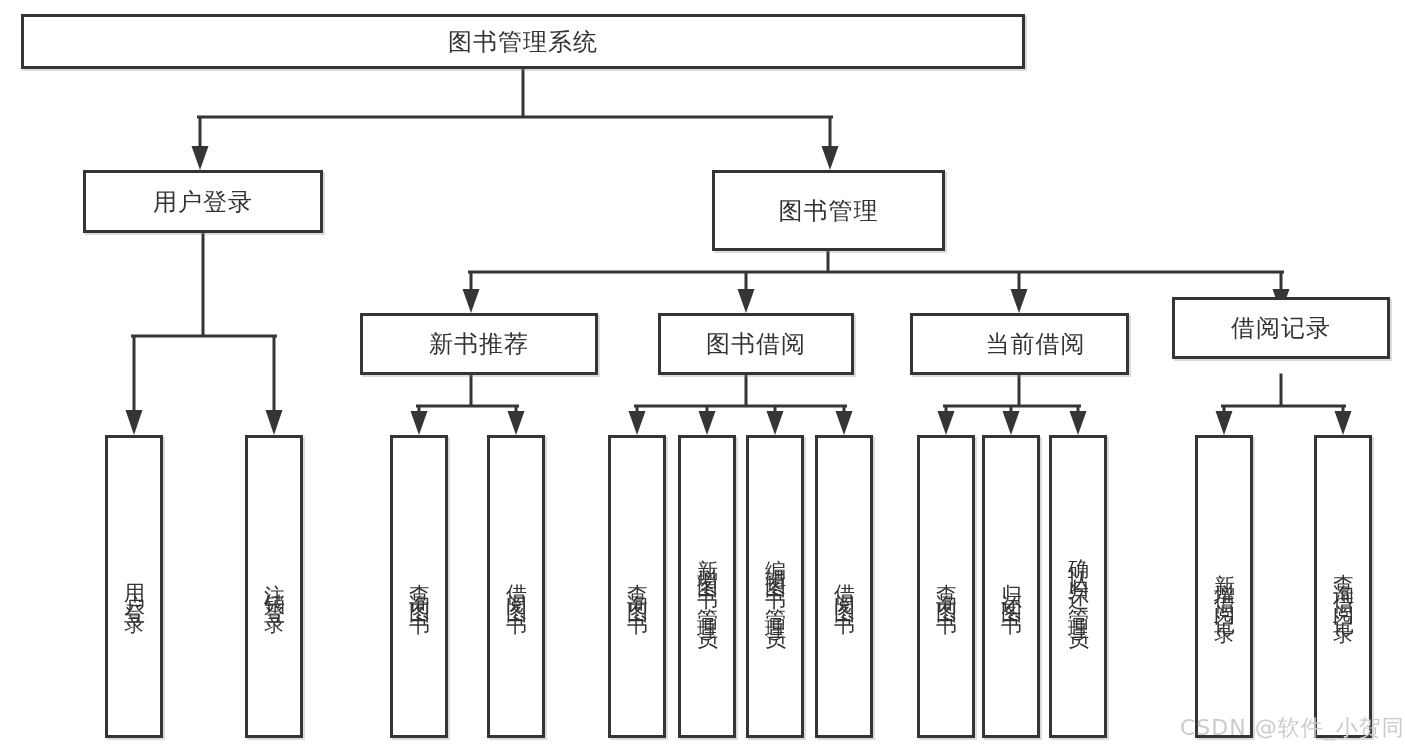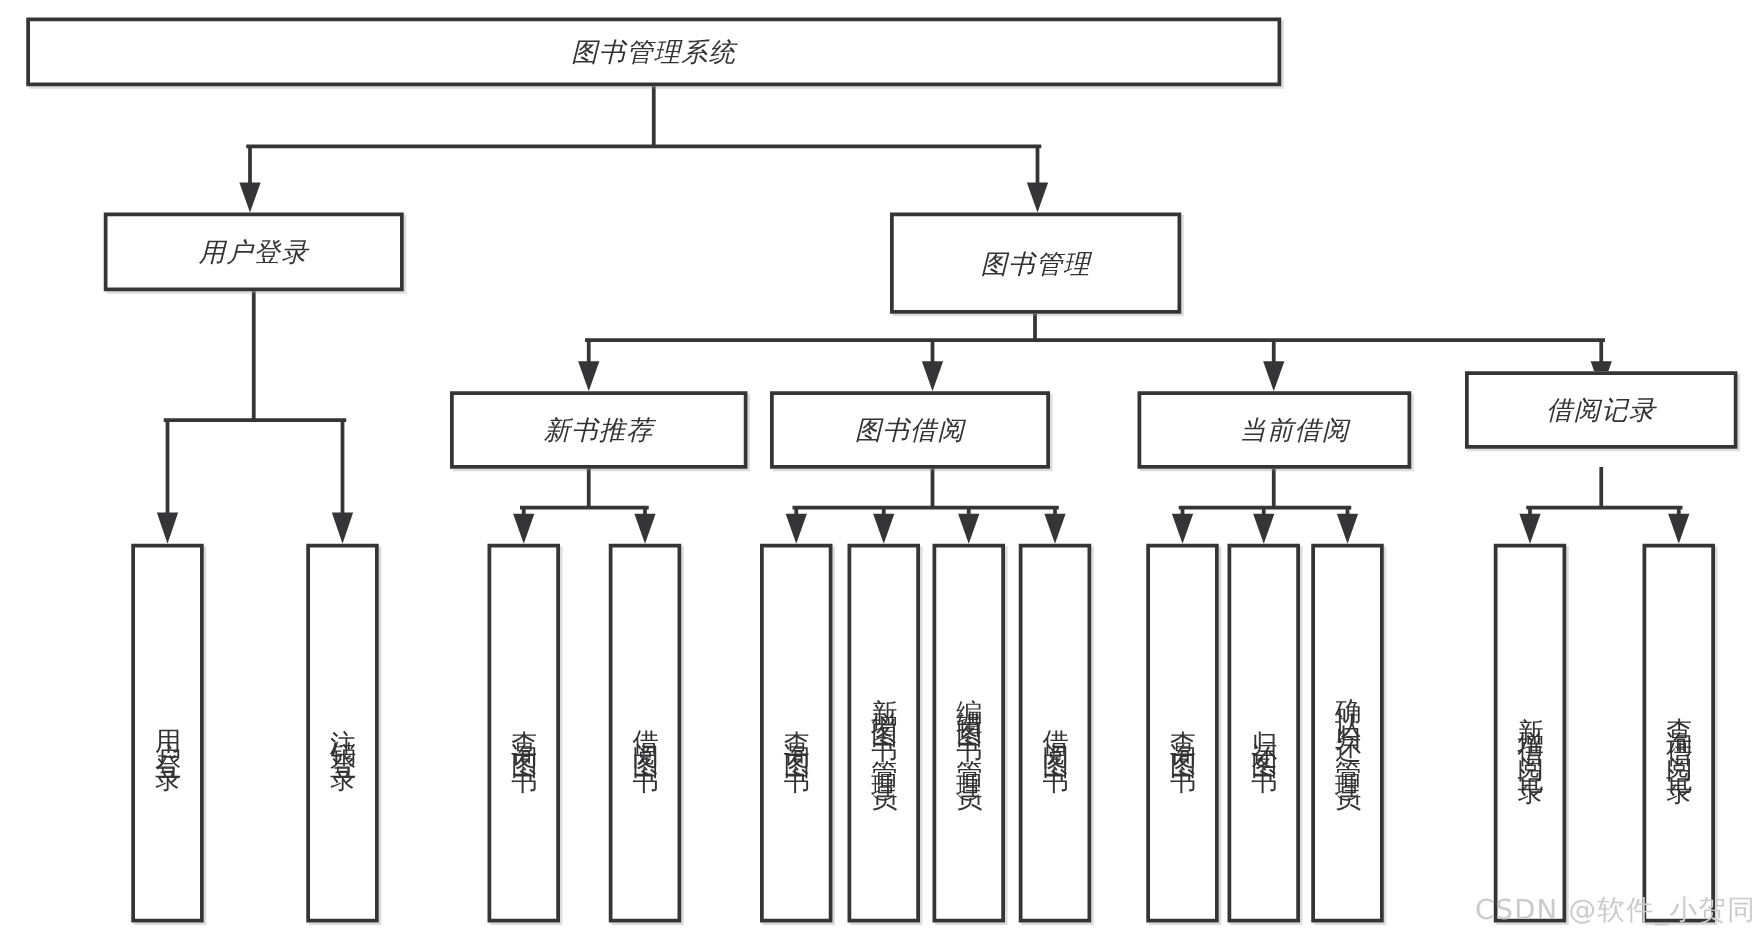--- a/index.html
+++ b/index.html
@@ -14,21 +14,21 @@
   .node{
     position:absolute;
     box-sizing:border-box;
     border:3px solid #353537;
     background:#ffffff;
     display:flex;align-items:center;justify-content:center;
     color:#333335;
     z-index:2;
     box-shadow:2px 2px 0 rgba(140,140,140,0.30);
   }
-  .hbox{font-size:21px;letter-spacing:1px;font-style:italic;}
+  .hbox{font-size:24px;letter-spacing:1px;}
   .vbox{width:58px;top:435px;height:303px;}
   .vbox span{
     writing-mode:vertical-rl;
     text-orientation:mixed;
     font-size:21px;
     letter-spacing:10px;
     line-height:1;
     white-space:nowrap;
   }
   #watermark{
@@ -103,21 +103,21 @@
   <div class="node hbox" style="left:83px;top:170px;width:240px;height:63px;">
     <span>用户登录</span>
   </div>
   <div class="node hbox" style="left:712px;top:170px;width:233px;height:81px;">
     <span>图书管理</span>
   </div>
 
   <div class="node hbox" style="left:360px;top:313px;width:238px;height:62px;">
     <span>新书推荐</span>
   </div>
-  <div class="node hbox" style="left:616px;top:313px;width:224px;height:62px;">
+  <div class="node hbox" style="left:658px;top:313px;width:196px;height:62px;">
     <span>图书借阅</span>
   </div>
   <div class="node hbox" style="left:910px;top:313px;width:219px;height:62px;padding-left:32px;">
     <span>当前借阅</span>
   </div>
   <div class="node hbox" style="left:1172px;top:297px;width:218px;height:62px;">
     <span>借阅记录</span>
   </div>
 
   <div class="node vbox" style="left:105px;">

